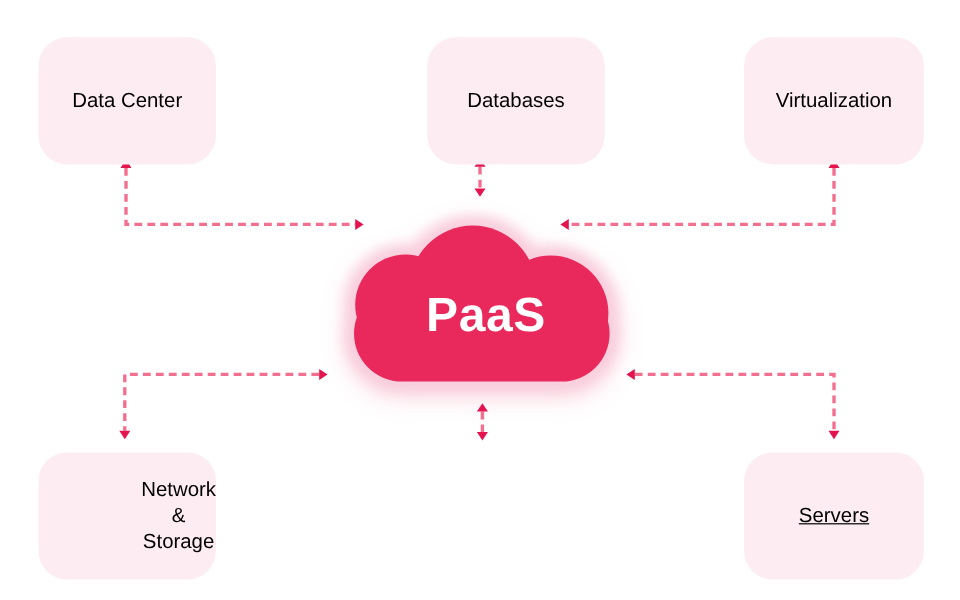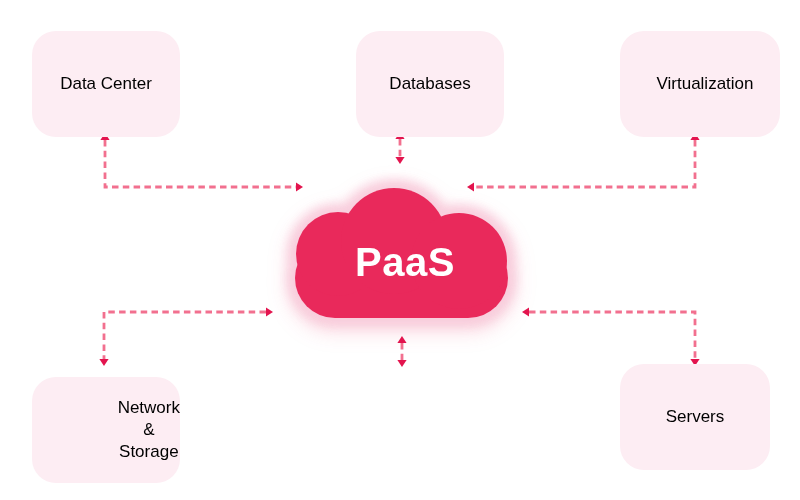--- a/index.html
+++ b/index.html
@@ -20,24 +20,24 @@
     border-radius: 24px;
     display: flex; align-items: center; justify-content: center;
     text-align: center;
     color: #000000;
     font-size: 17px;
     line-height: 1.3;
   }
   .node .label { white-space: pre-line; }
   .n-data-center      { left: 32px;  top: 31px;  }
   .n-databases        { left: 325px; top: 31px; margin-left: 31px;  }
-  .n-virtualization   { left: 620px; top: 31px;  width: 150px; padding-left: 10px; }
+  .n-virtualization   { left: 620px; top: 31px;  width: 150px; }
   .n-network-storage  { left: 32px;  top: 377px; justify-content: flex-end; }
   .n-operating-system { left: 325px; top: 377px; }
-  .n-servers          { left: 620px; top: 364px; width: 150px; }
+  .n-servers          { left: 620px; top: 377px; width: 150px; text-decoration: underline; }
 
   .cloud-svg {
     position: absolute; left: 278px; top: 168px;
     filter: drop-shadow(0 6px 9px rgba(233, 41, 91, 0.18));
   }
   .cloud-label {
     font-family: "Liberation Sans", sans-serif;
     font-weight: bold;
     font-size: 40px;
     letter-spacing: 0.5px;

